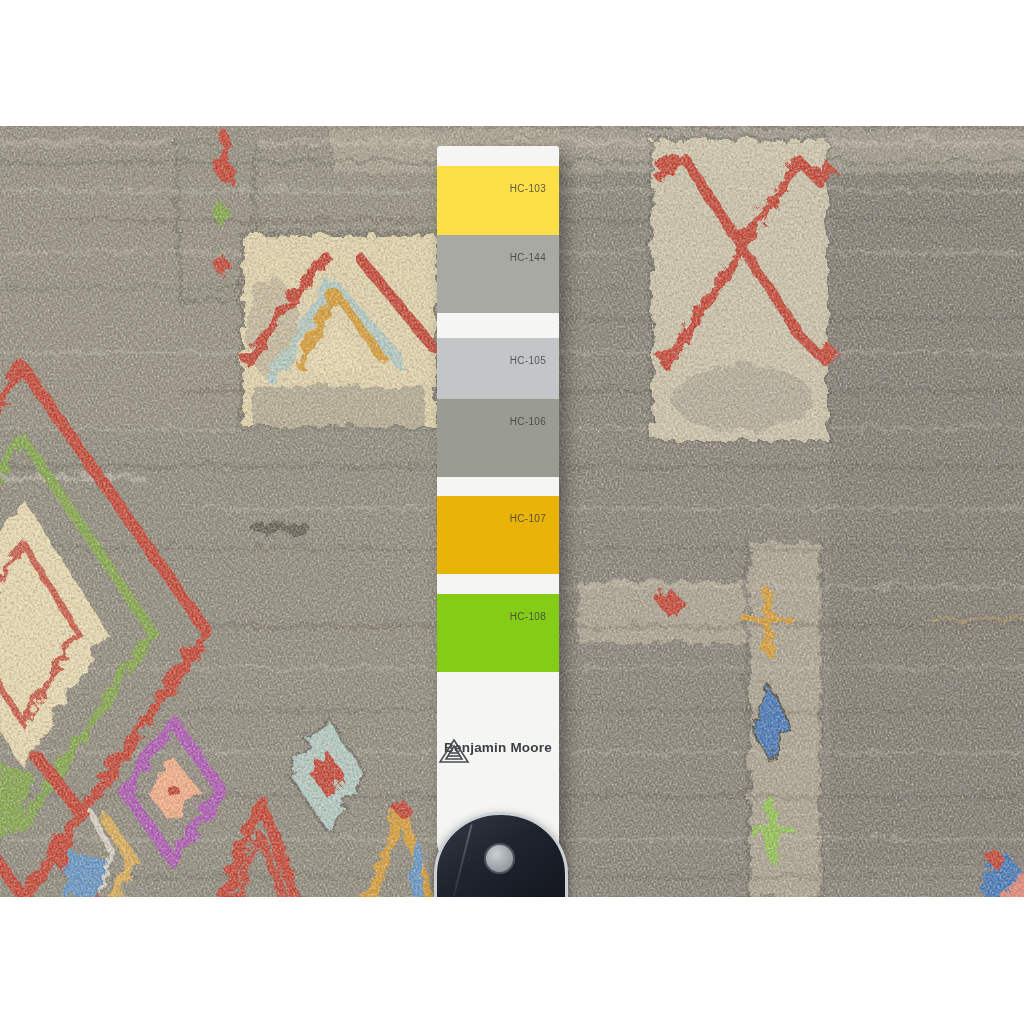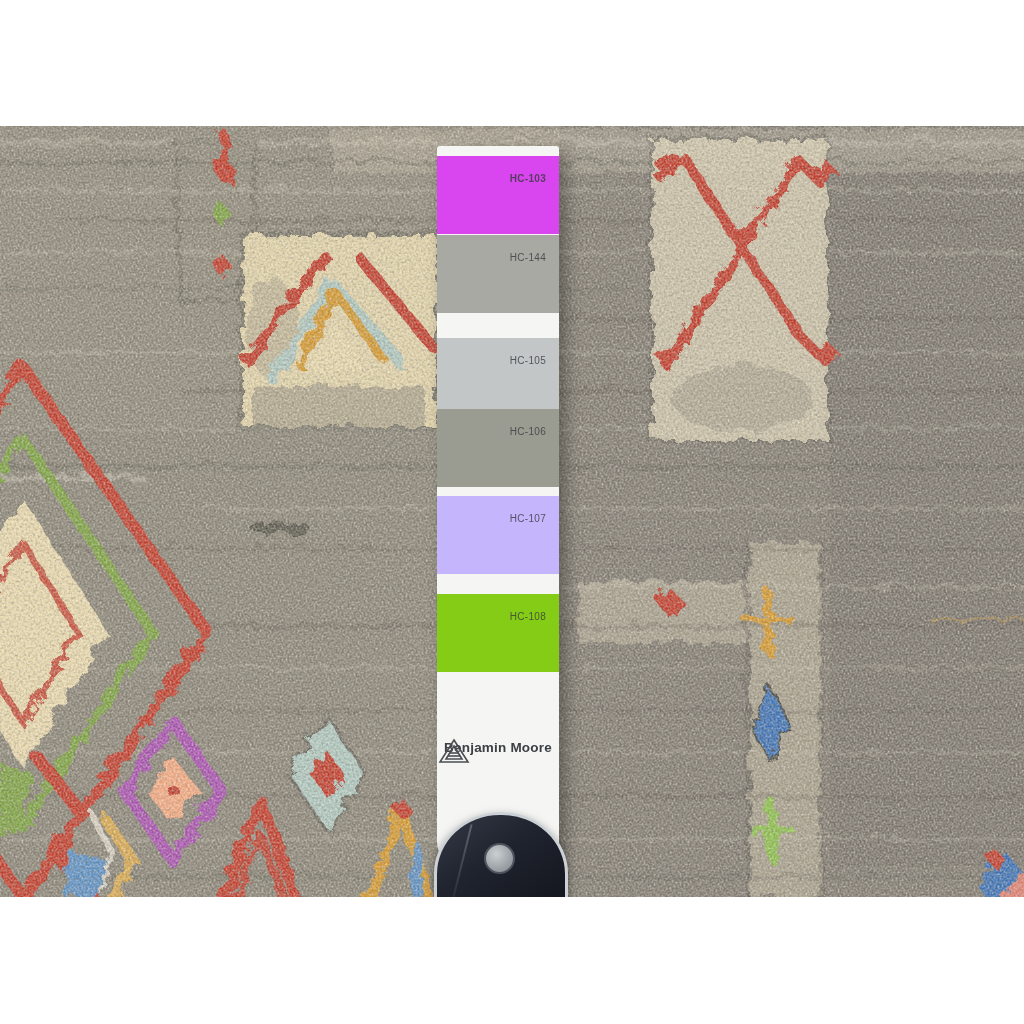--- a/index.html
+++ b/index.html
@@ -190,33 +190,33 @@
       <path d="M1022,740 L1046,768 L1022,796 L998,768 Z" fill="#e08070"></path>
       <path d="M984,730 L994,722 L1004,732 L994,742 Z" fill="var(--c-red)"></path>
     </g>
   </g>
 
   <rect x="0" y="0" width="1024" height="771" filter="url(#grainW)" opacity=".6"></rect>
   <rect x="0" y="0" width="1024" height="771" filter="url(#grainD)" opacity=".55"></rect>
 </svg>
 
   <div class="strip">
-    <div class="swatch" style="top: 10px; background: #d946ef; font-weight: bold;">
+    <div class="swatch" style="top: 20px; background: #fde047;">
         <span class="code">HC-103</span>
       </div>
     <div class="swatch" style="top: 89px; background: rgb(168, 169, 163);">
         <span class="code">HC-144</span>
       </div>
     <div class="swatch" style="top: 176px; background: rgb(194, 198, 199); margin-top: 16px;">
         <span class="code">HC-105</span>
       </div>
-    <div class="swatch" style="top: 263px; background: rgb(154, 155, 145);">
+    <div class="swatch" style="top: 253px; background: rgb(154, 155, 145);">
         <span class="code">HC-106</span>
       </div>
-    <div class="swatch" style="top: 350px; background: #c4b5fd;">
+    <div class="swatch" style="top: 350px; background: #eab308;">
         <span class="code">HC-107</span>
       </div>
     <div class="swatch" style="top: 448px; background: #84cc16;">
         <span class="code">HC-108</span>
       </div>
 
     <div class="strip-footer">
       <svg width="34" height="26" viewBox="0 0 34 26">
         <g fill="none" stroke="#4a4d52" stroke-width="1.6">
           <path d="M17,2 L31,24 L3,24 Z"></path>

